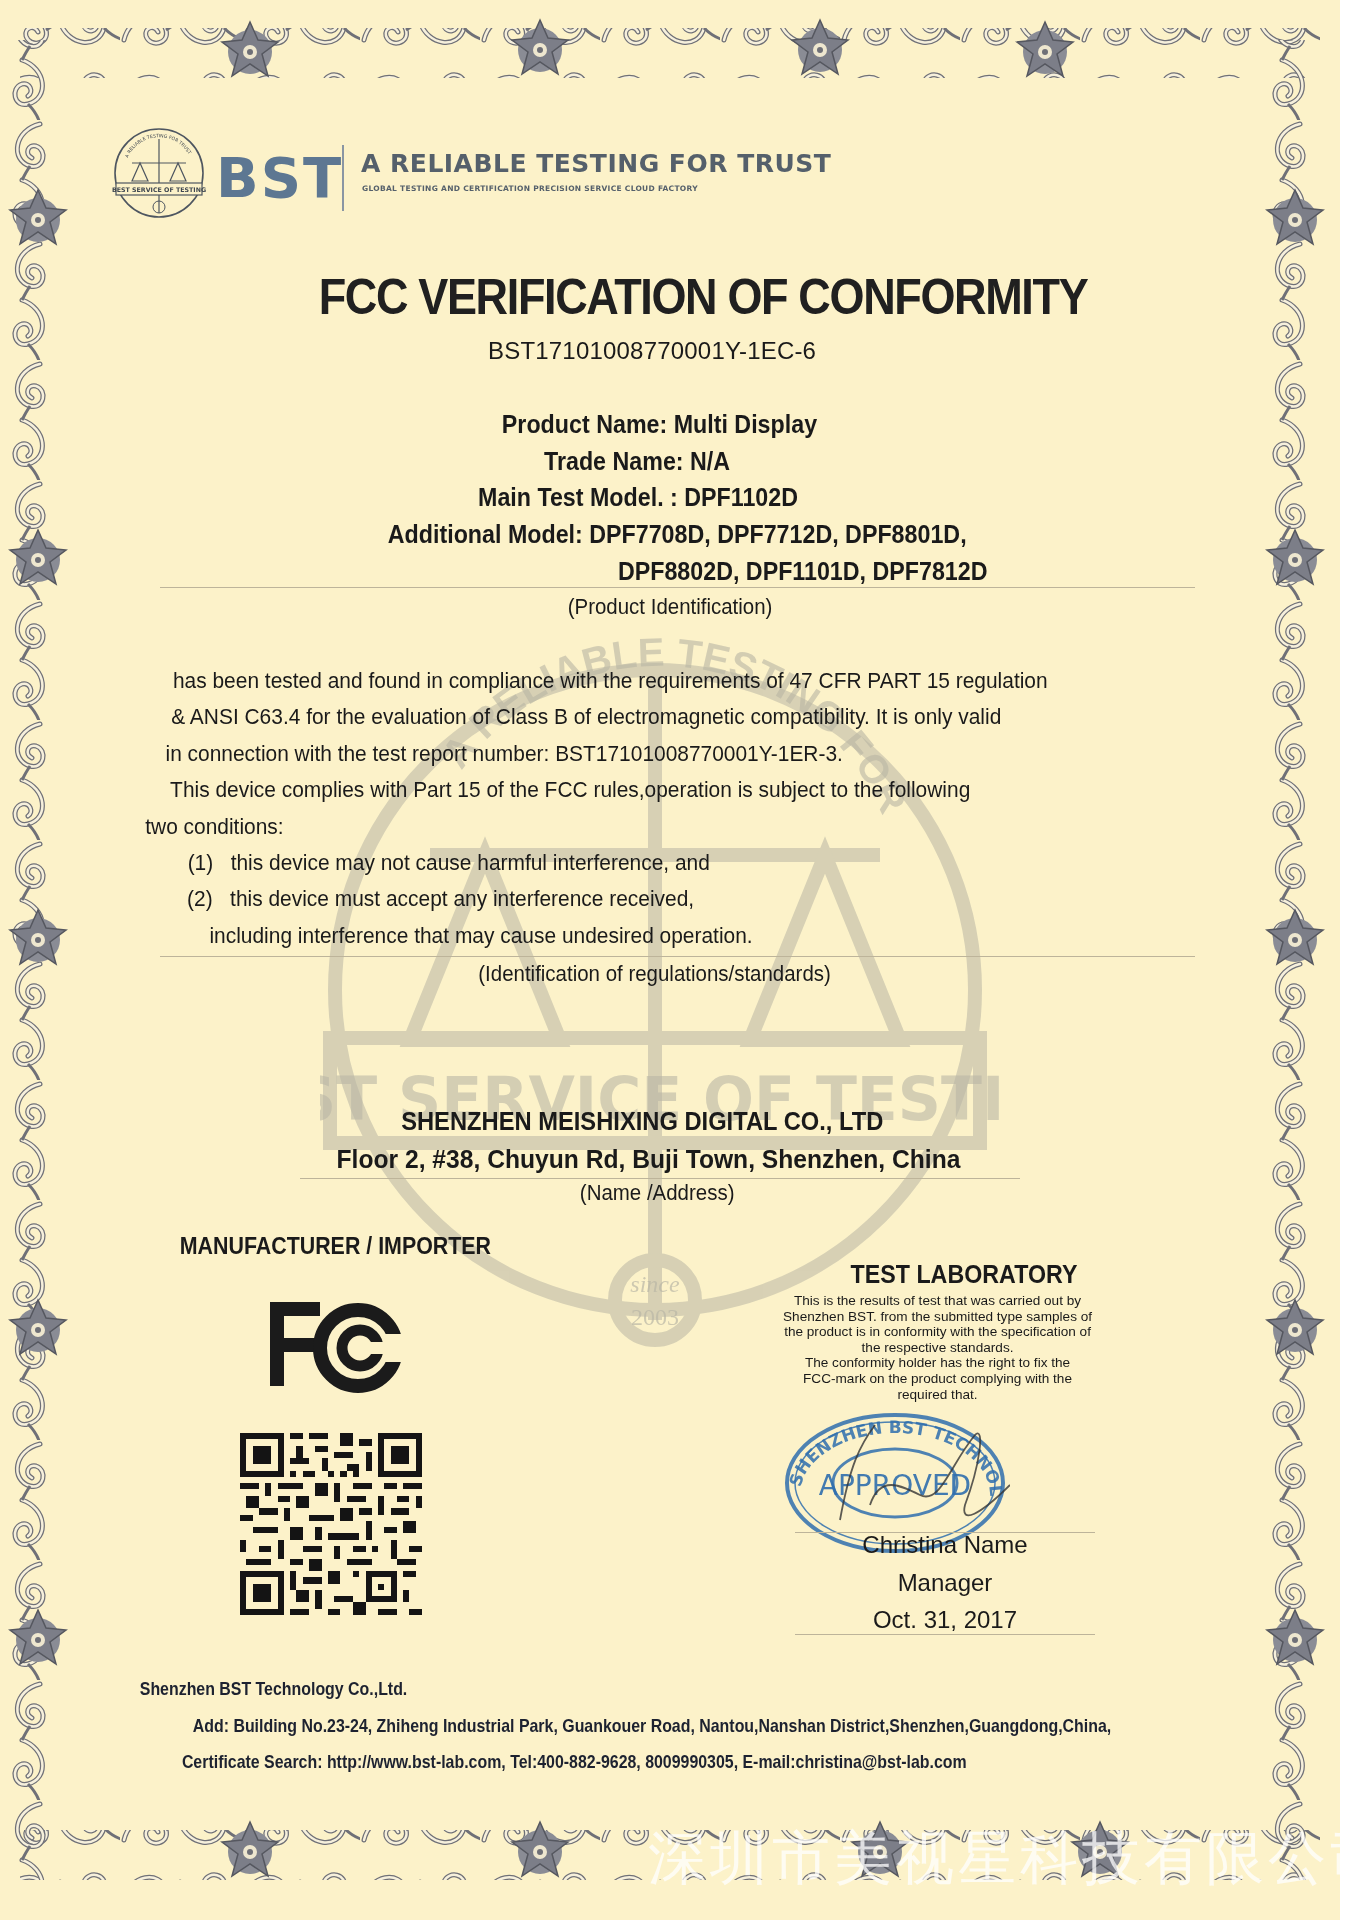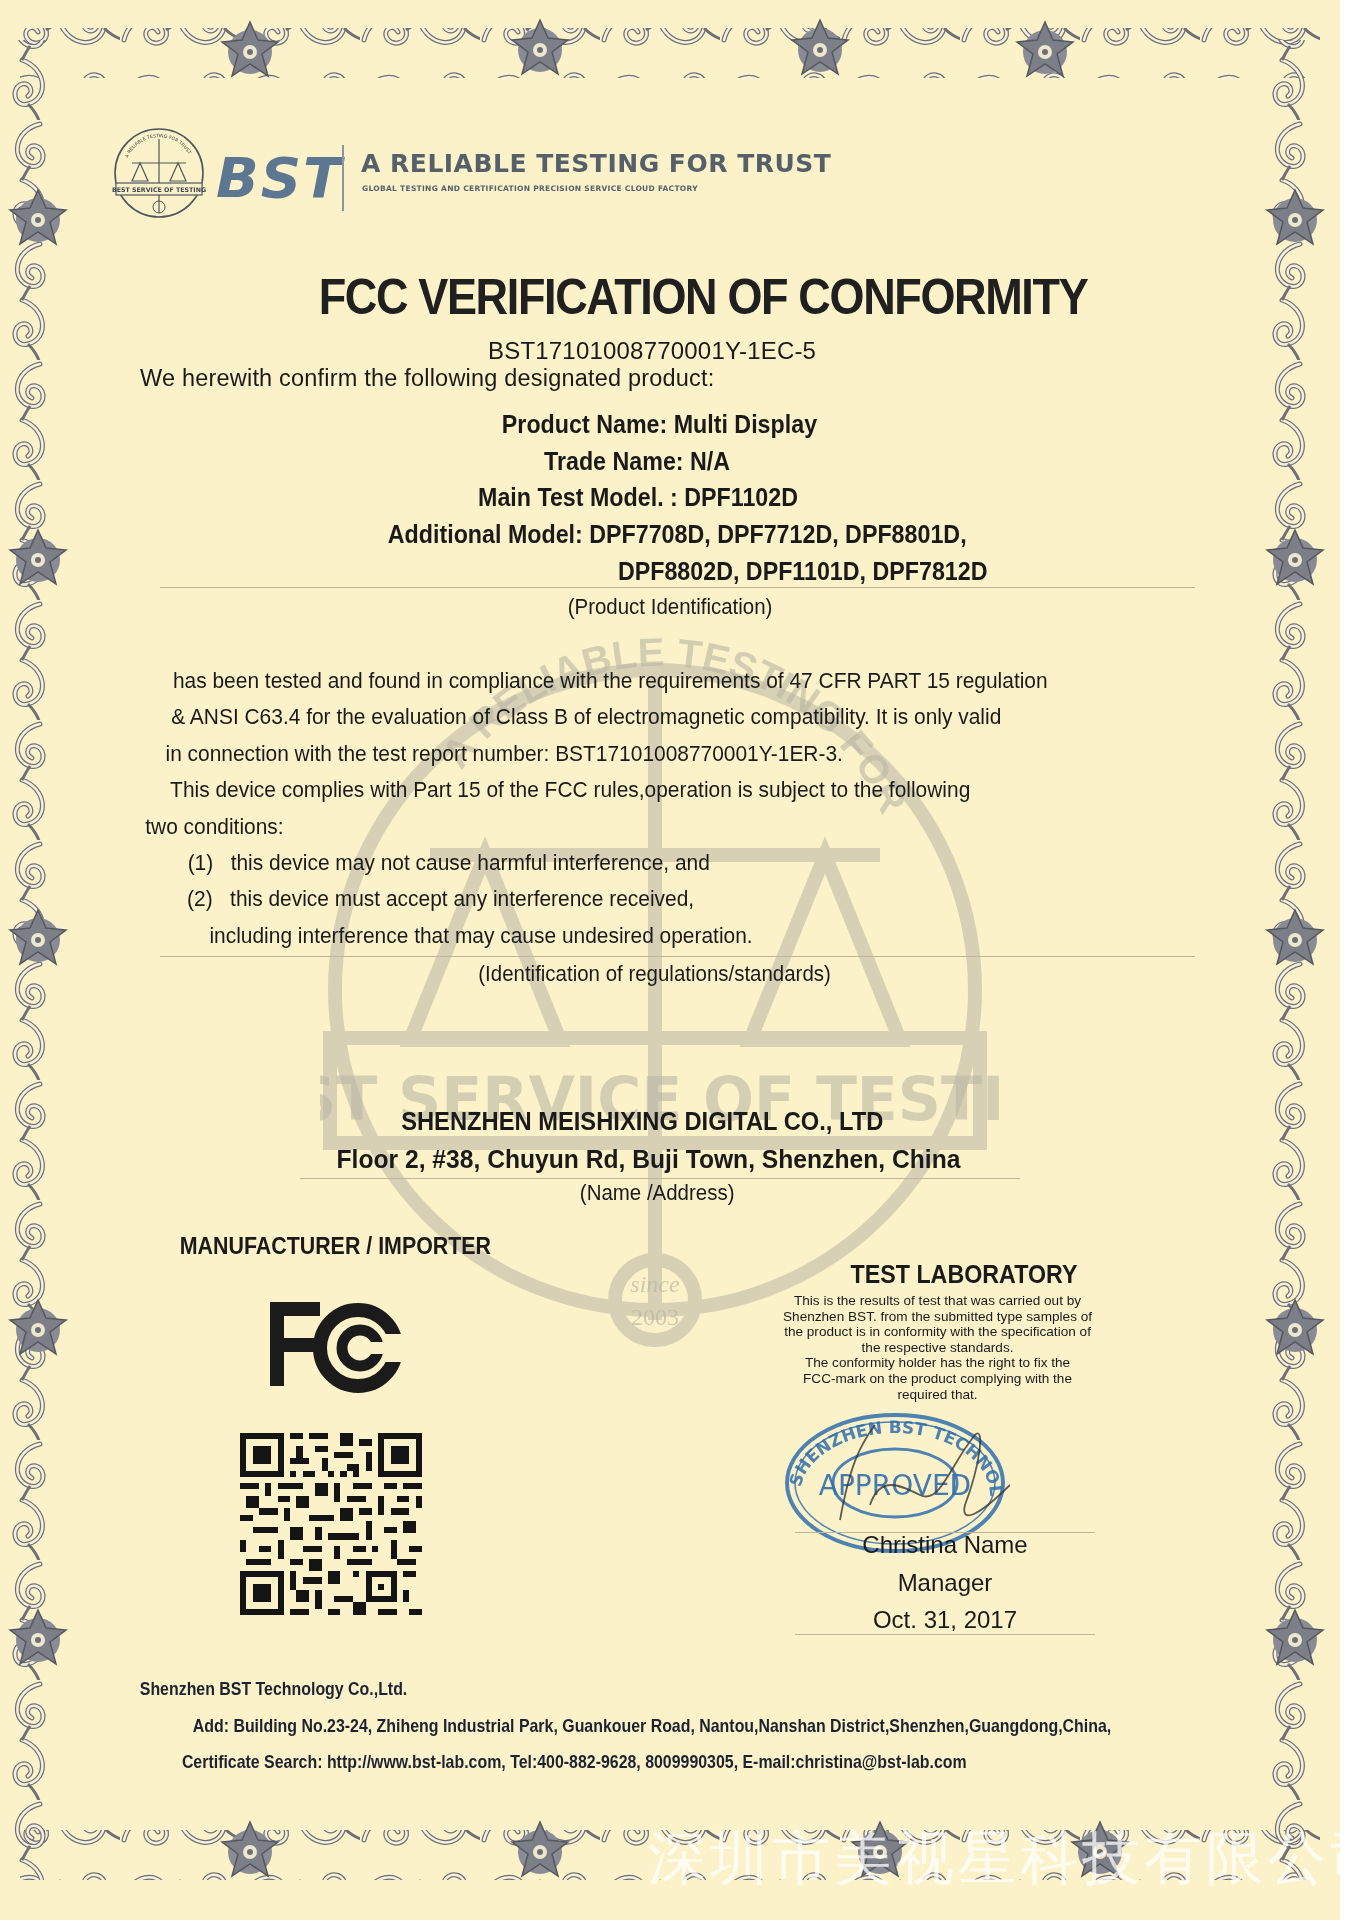--- a/index.html
+++ b/index.html
@@ -4,21 +4,21 @@
   <style>
     html, body { margin: 0; padding: 0; background: #ffffff; }
     body { width: 1358px; height: 1920px; position: relative; overflow: hidden; }
     .page {
       position: absolute; left: 0; top: 0; width: 1340px; height: 1920px;
       background: #fcf2c9;
       font-family: "Liberation Sans", sans-serif; color: #1a1a1a;
     }
     .abs { position: absolute; }
     
-    .bst-logo-text { font-family: "DejaVu Sans", sans-serif; font-weight: bold; color: #5d7792; font-size: 56px; letter-spacing: 2px; line-height: 1; font-style: italic; }
+    .bst-logo-text { font-family: "DejaVu Sans", sans-serif; font-weight: bold; color: #5d7792; font-size: 56px; letter-spacing: 2px; line-height: 1; }
     .header-divider { width: 2px; background: #8a96a3; }
     .tagline { font-family: "DejaVu Sans", sans-serif; font-weight: bold; color: #55606b; font-size: 25px; letter-spacing: 0.5px; line-height: 1; white-space: nowrap; }
     .tagline-sub { font-family: "DejaVu Sans", sans-serif; font-weight: bold; color: #55606b; font-size: 7.5px; letter-spacing: 0.3px; white-space: nowrap; }
     .title { font-weight: bold; font-size: 50px; letter-spacing: -1.5px; white-space: nowrap; transform: scaleX(0.9); color: #202020; }
     .code-line { font-size: 24px; white-space: nowrap; letter-spacing: 0.2px; }
     .body-text { font-size: 22.5px; white-space: nowrap; line-height: 1; transform: scaleX(0.93); }
     .bold-line { font-weight: bold; font-size: 25px; white-space: nowrap; transform: scaleX(0.93); }
     .caption { font-size: 22px; white-space: nowrap; transform: scaleX(0.93); }
     .serif-line { font-family: "Liberation Serif", serif; font-size: 25px; white-space: nowrap; }
     .divider { height: 1px; background: #bdb49a; }
@@ -122,22 +122,21 @@
     <text font-family="DejaVu Sans, sans-serif" font-size="4.6" fill="#3e4650"><textPath href="#sealArc" startOffset="6%">A RELIABLE TESTING FOR TRUST</textPath></text>
     <circle cx="47" cy="82" r="6" fill="none" stroke="#4e5660" stroke-width="1"></circle>
   </svg>
 
   <div class="abs bst-logo-text" style="left:216px;top:150px">BST</div>
   <div class="abs header-divider" style="left:342px;top:145px;height:66px"></div>
   <div class="abs tagline" style="left:361px;top:151px">A RELIABLE TESTING FOR TRUST</div>
   <div class="abs tagline-sub" style="left:362px;top:184px">GLOBAL TESTING AND CERTIFICATION PRECISION SERVICE CLOUD FACTORY</div>
 
   <div class="abs title" style="left:276px;top:268px">FCC VERIFICATION OF CONFORMITY</div>
-  <div class="abs code-line" style="left:488px;top:337px">BST17101008770001Y-1EC-5</div>
-  <div class="abs code-line" style="left:140px;top:365px;font-size:23.5px">We herewith confirm the following designated product:</div>
+  <div class="abs code-line" style="left:488px;top:337px">BST17101008770001Y-1EC-6</div>
 
   <div class="abs bold-line" style="left:490px;top:410px">Product Name: Multi Display</div>
   <div class="abs bold-line" style="left:537px;top:447px">Trade Name: N/A</div>
   <div class="abs bold-line" style="left:466px;top:483px">Main Test Model. : DPF1102D</div>
   <div class="abs bold-line" style="left:366px;top:520px">Additional Model: DPF7708D, DPF7712D, DPF8801D,</div>
   <div class="abs bold-line" style="left:604px;top:557px">DPF8802D, DPF1101D, DPF7812D</div>
   <div class="abs divider" style="left:160px;top:587px;width:1035px"></div>
   <div class="abs caption" style="left:560px;top:594px">(Product Identification)</div>
 
   <div class="abs body-text" style="left:140px;top:670px">has been tested and found in compliance with the requirements of 47 CFR PART 15 regulation</div>

